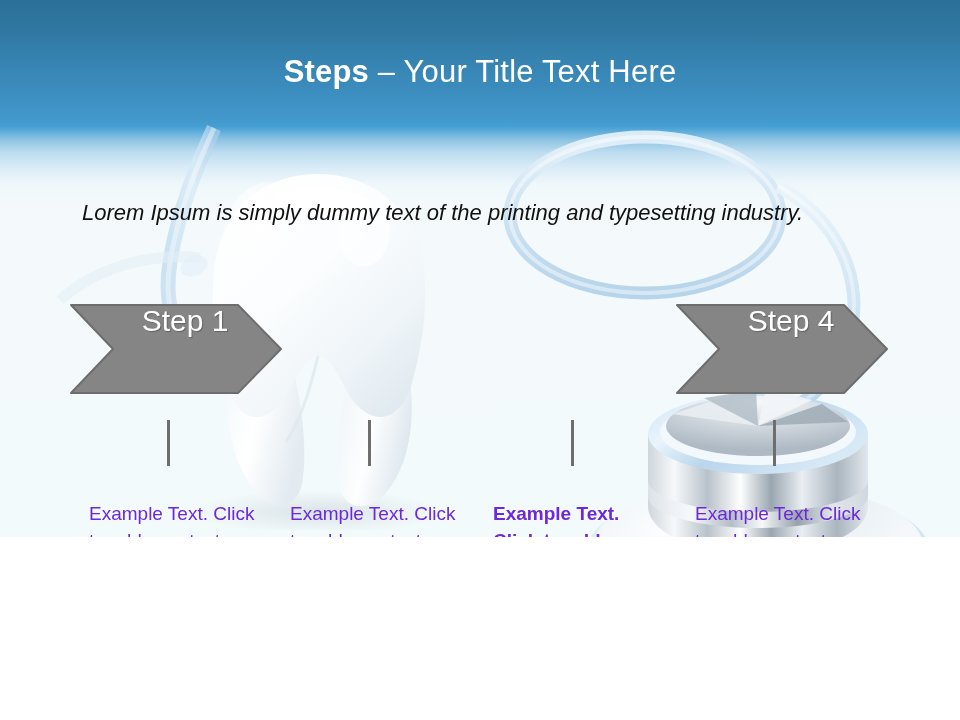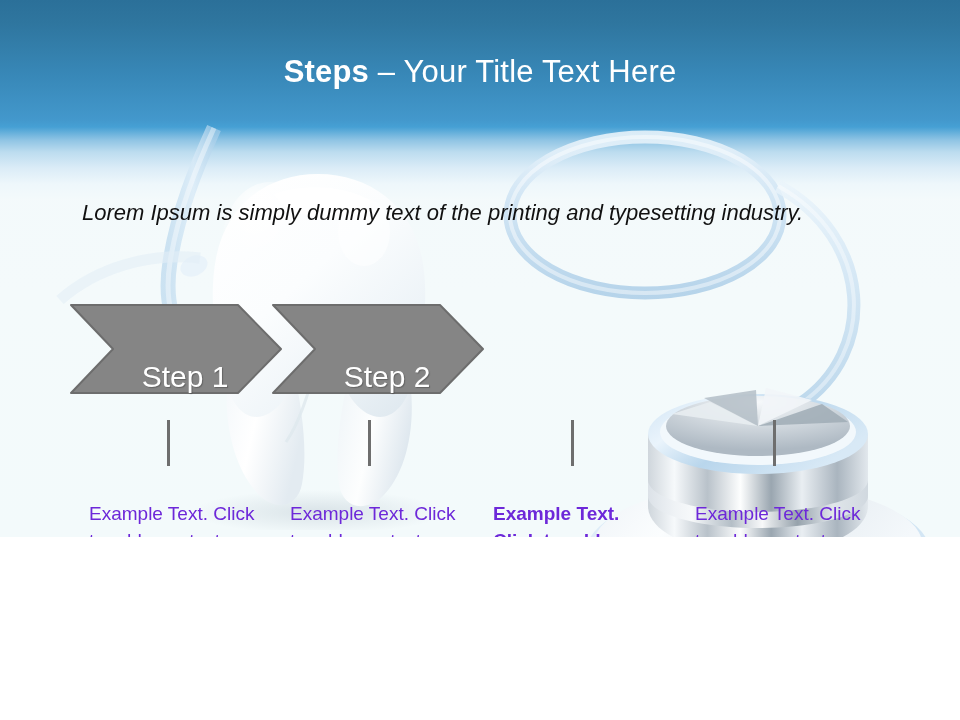--- a/index.html
+++ b/index.html
@@ -109,21 +109,21 @@
     left: 0;
     top: 304px;
     width: 960px;
     height: 92px;
   }
   .chev {
     position: absolute;
     top: 0;
     height: 90px;
     display: flex;
-    align-items: flex-end;
+    align-items: flex-start;
     justify-content: center;
     box-sizing: border-box;
   }
   .chev .chev-shape {
     position: absolute;
     inset: 0;
   }
   .chev .chev-label {
     position: relative;
     color: #ffffff;
@@ -323,30 +323,30 @@
 
     <div class="chev" style="left:70px; width:212px;">
       <div class="chev-shape">
         <svg width="212" height="90" viewBox="0 0 212 90" preserveAspectRatio="none">
           <polygon points="1,1 168,1 211,45 168,89 1,89 43,45" fill="#858585" stroke="#6d6d6d" stroke-width="2" stroke-linejoin="round"></polygon>
         </svg>
       </div>
       <div class="chev-label">Step 1</div>
     </div>
 
-    <div class="chev" style="left:272px; width:212px;">
+
+
+    <div class="chev" style="left:676px; width:212px;">
       <div class="chev-shape">
         <svg width="212" height="90" viewBox="0 0 212 90" preserveAspectRatio="none">
           <polygon points="1,1 168,1 211,45 168,89 1,89 43,45" fill="#858585" stroke="#6d6d6d" stroke-width="2" stroke-linejoin="round"></polygon>
         </svg>
       </div>
-      <div class="chev-label">Step 2</div>
+      <div class="chev-label">Step 4</div>
     </div>
-
-
   </div>
 
   <div class="tick" style="left:167px;"></div>
   <div class="tick" style="left:368px;"></div>
   <div class="tick" style="left:571px;"></div>
   <div class="tick" style="left:773px;"></div>
 
   <div class="caption" style="left:89px;">Example Text. Click  to add your text.</div>
 
   <div class="caption" style="left:290px;">Example Text. Click  to add your text.</div>

